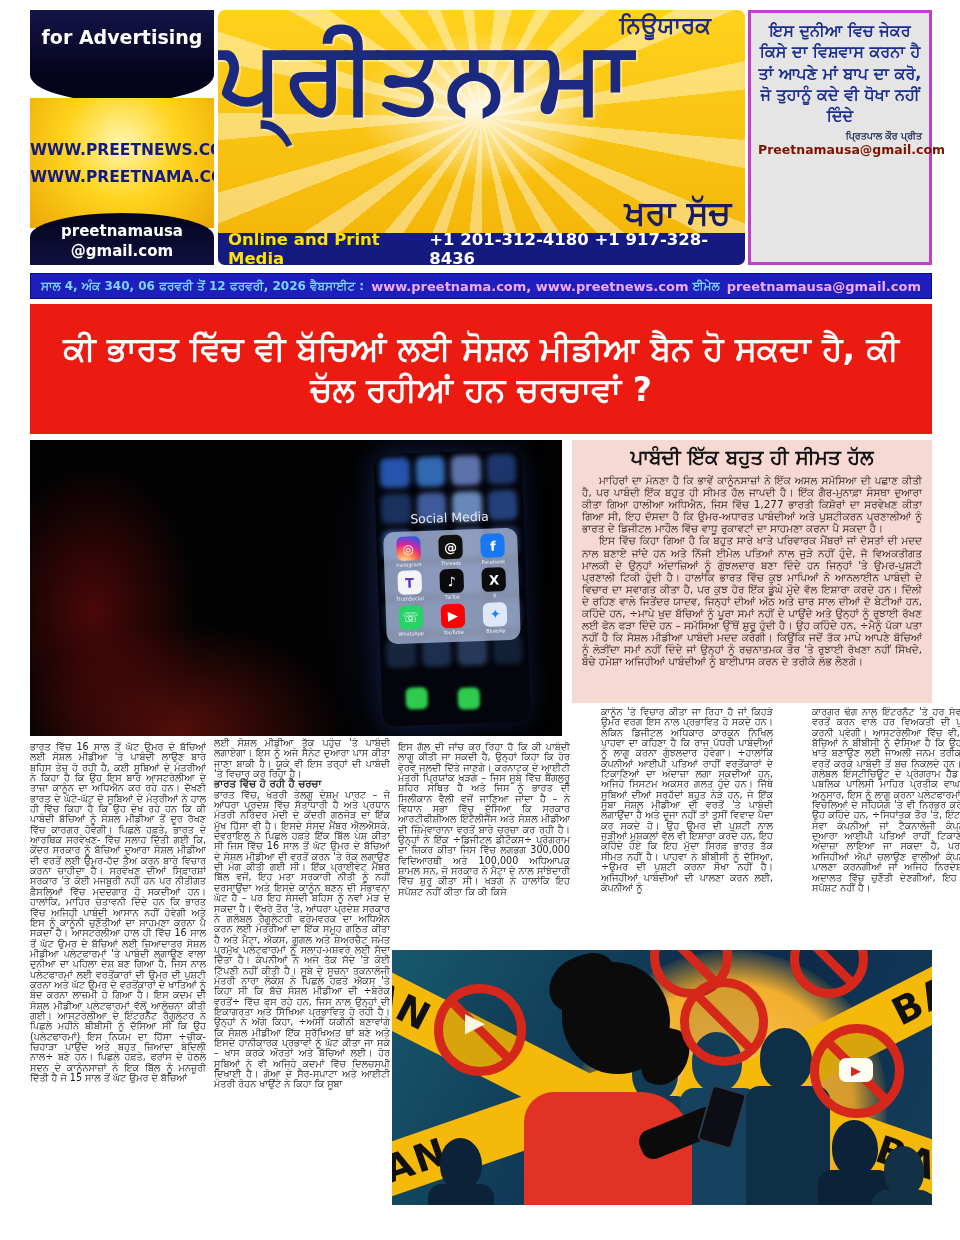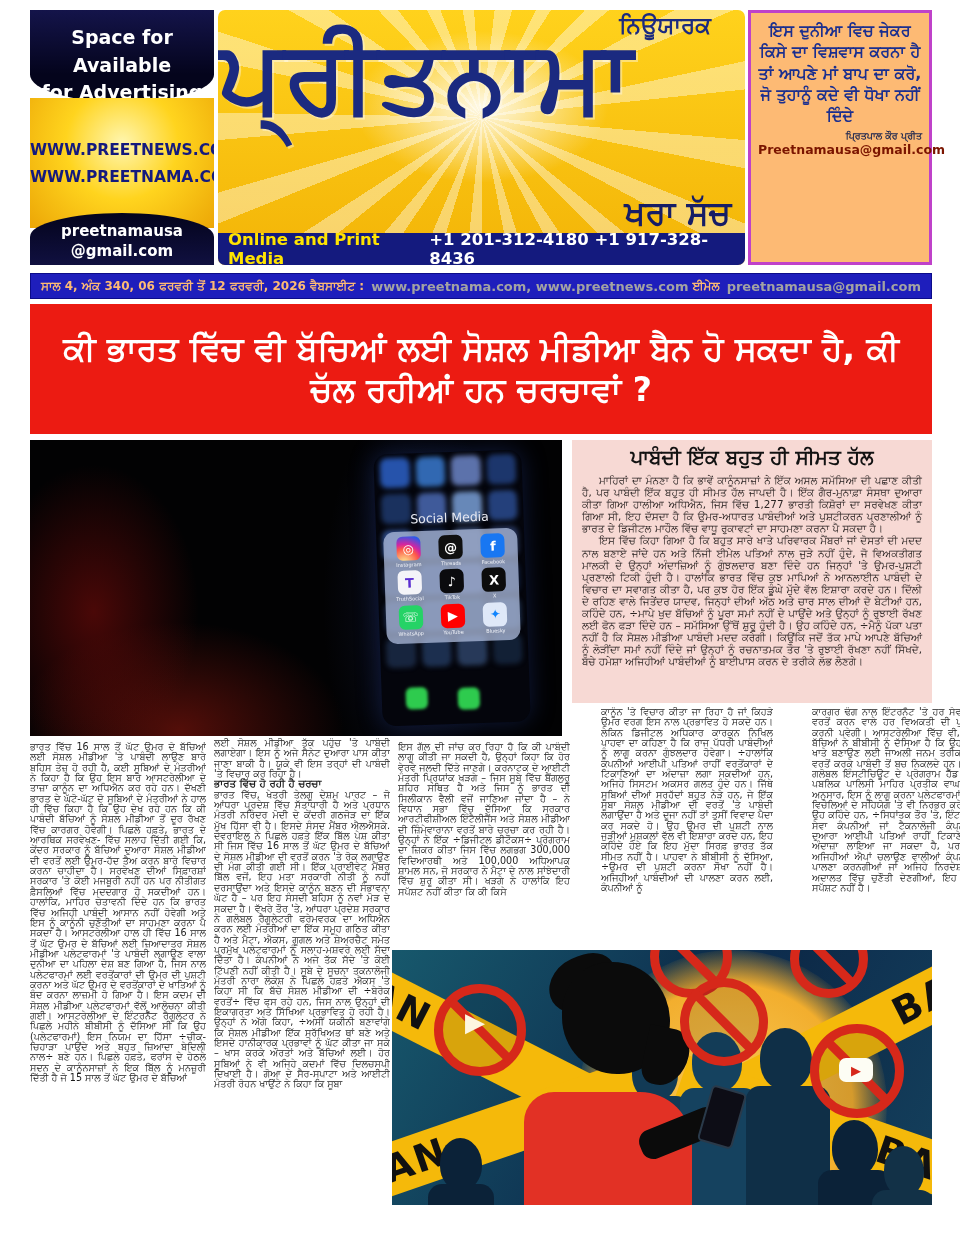--- a/index.html
+++ b/index.html
@@ -30,32 +30,32 @@
     color:#1b2a80;font-weight:bold;font-size:100px;line-height:1.05;letter-spacing:2px;
     text-shadow:2px 2px 0 rgba(255,255,255,.4);}
   #masthead .editor{position:absolute;left:118px;bottom:40px;color:#e00404;font-weight:bold;font-size:20px;}
   #masthead .tagline{position:absolute;right:14px;bottom:32px;color:#161d66;font-weight:bold;font-size:33px;}
   #masthead .bar{position:absolute;left:0;bottom:0;width:100%;height:28px;background:#141a7e;
     display:flex;align-items:center;justify-content:space-between;padding:16px 10px;box-sizing:border-box;}
   #masthead .bar .media{color:#ffe400;font-weight:bold;font-size:16.5px;}
   #masthead .bar .phones{color:#ffffff;font-weight:bold;font-size:16.5px;}
 
   
-  #quotebox{left:748px;top:10px;width:184px;height:255px;background:#fdba74;
+  #quotebox{left:748px;top:10px;width:184px;height:255px;background:#e5e5e5;
     border:3px solid #bf41c9;box-sizing:border-box;padding:7px 7px 4px;}
   #quotebox .quote{color:#1b2f8f;font-weight:bold;font-size:16px;line-height:1.33;text-align:center;}
   #quotebox .attr{color:#222a50;font-size:9.5px;font-weight:bold;text-align:right;margin-top:4px;}
   #quotebox .mail{color:#7b1500;font-size:12.5px;font-weight:bold;text-align:center;}
 
   
   #infobar{left:30px;top:273px;width:902px;height:26px;background:#1e1ebc;border:1px solid #0b0b8a;
     box-sizing:border-box;display:flex;align-items:center;justify-content:space-between;
     padding:0 10px;font-size:12px;white-space:nowrap;}
-  #infobar .y{color:#fdba74;font-weight:bold;text-align:right;}
-  #infobar .w{color:#a3a3a3;font-weight:bold;font-size:13px;}
+  #infobar .y{color:#7dd3fc;font-weight:bold;text-align:right;}
+  #infobar .w{color:#f0abfc;font-weight:bold;font-size:13px;}
   #infobar .grp{display:flex;gap:7px;align-items:center;}
 
   
   #banner{left:30px;top:304px;width:902px;height:130px;background:#ec1b12;
     display:flex;align-items:center;justify-content:center;text-align:center;}
   #banner .head{color:#ffffff;font-weight:bold;font-size:33px;line-height:1.25;padding:0 14px;}
 
   
   #photo{left:30px;top:440px;width:532px;height:296px;overflow:hidden;
     background:
@@ -127,21 +127,20 @@
     display:flex;align-items:center;justify-content:center;color:#d6281a;font-size:13px;}
   .play{position:absolute;color:#fdf6e0;font-size:26px;}
 </style>
 </head>
 <body>
 
 <div id="page">
 
   <div id="adbox" class="abs">
     <div class="top">
-      <div>Space for Available</div>
       <div>for Advertising</div>
     </div>
     <div class="mid">
       <div>WWW.PREETNEWS.COM</div>
       <div>WWW.PREETNAMA.COM</div>
     </div>
     <div class="bot">
       <div>preetnamausa</div>
       <div>@gmail.com</div>
     </div>

